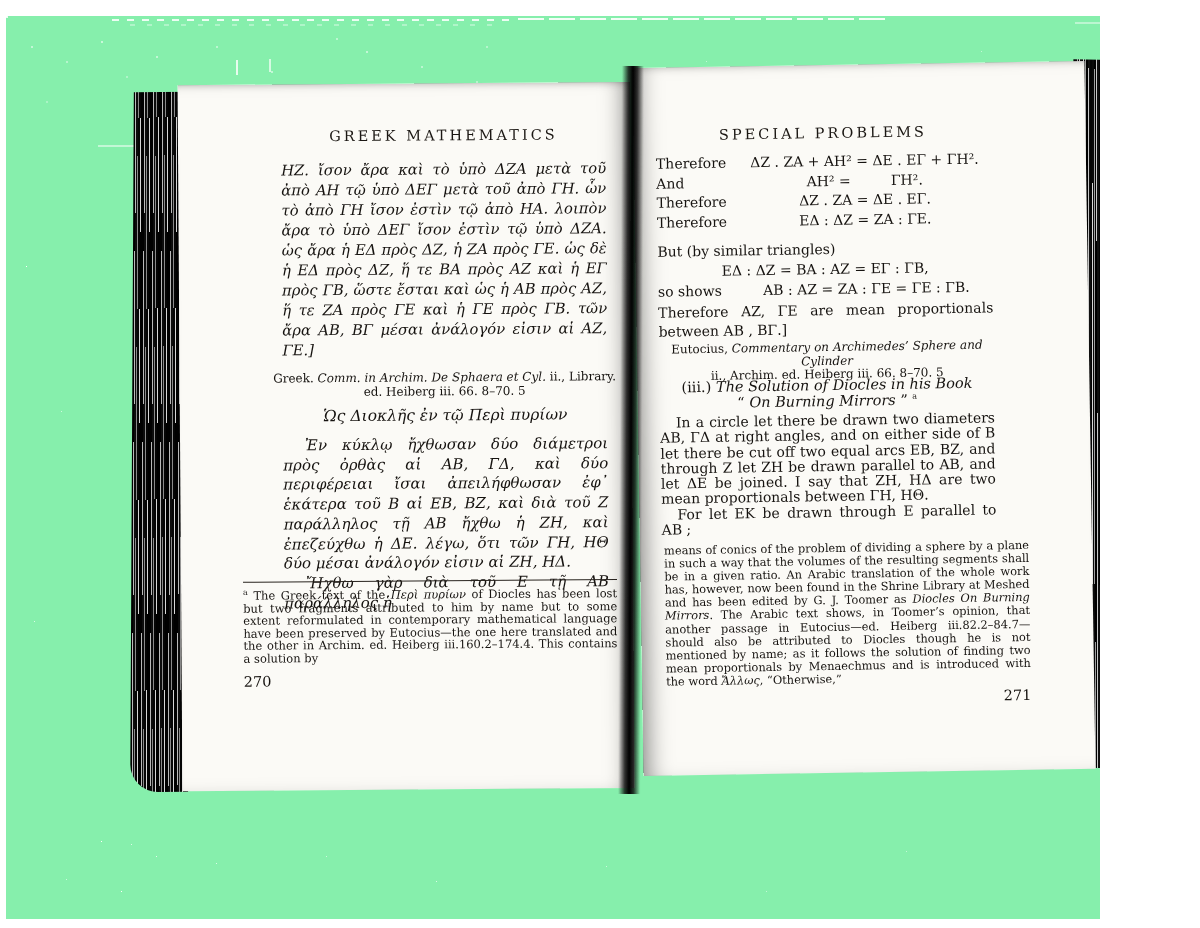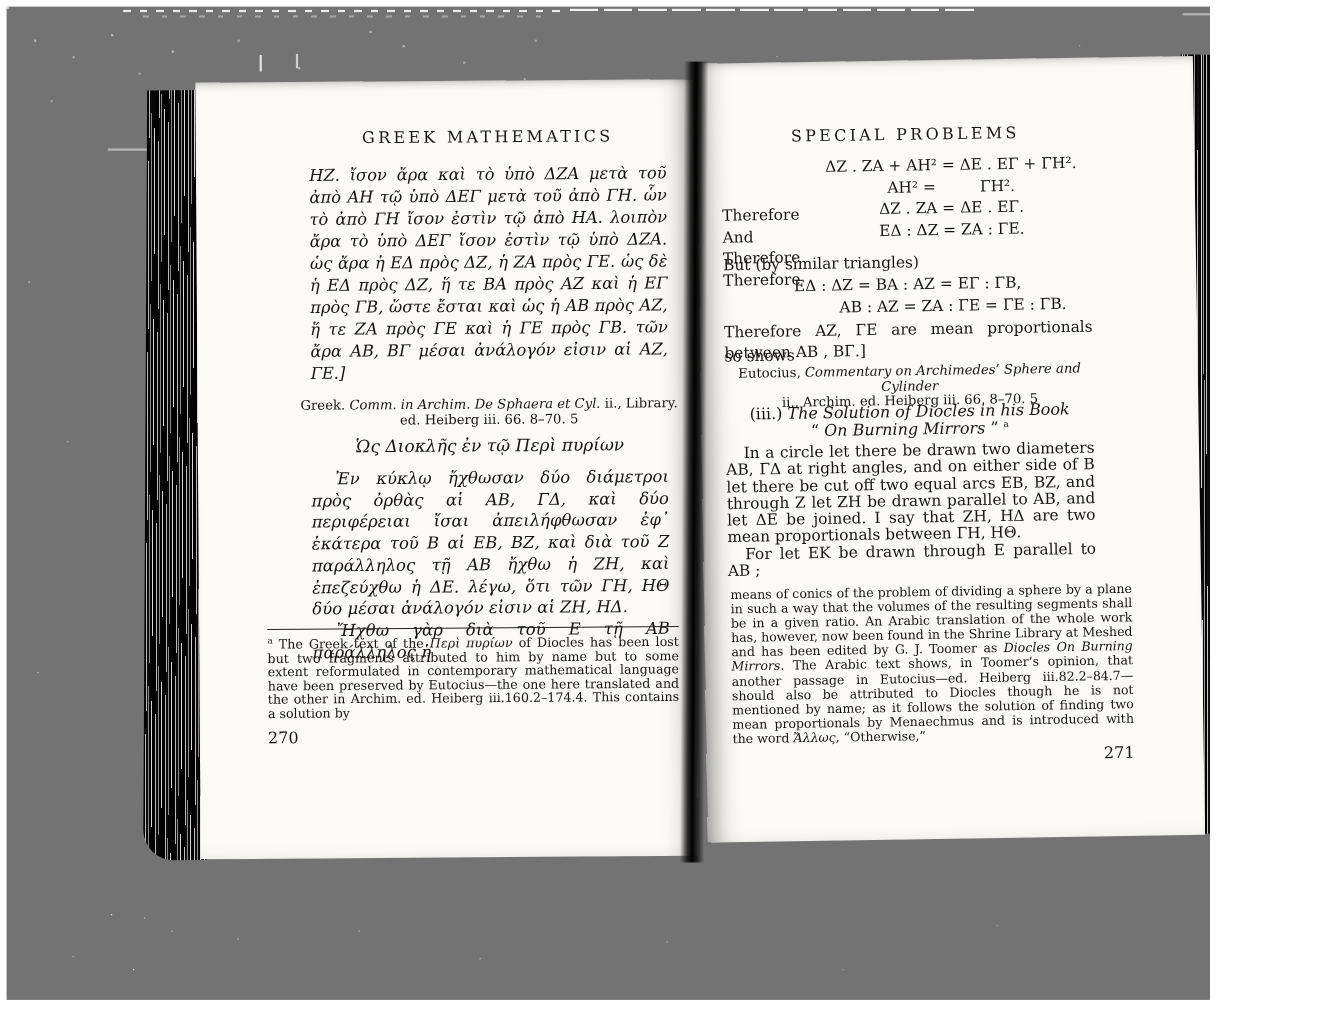--- a/index.html
+++ b/index.html
@@ -1,18 +1,18 @@
 <!DOCTYPE html>
 <html><head>
 <meta charset="utf-8">
 <style>
   html,body{margin:0;padding:0;}
   body{width:1200px;height:928px;background:#ffffff;position:relative;overflow:hidden;
        font-family:"DejaVu Serif", serif;}
-  .photo{position:absolute;left:6px;top:6px;width:1094px;height:903px;background:#737373;overflow:hidden;}
+  .photo{position:absolute;left:6px;top:16px;width:1094px;height:903px;background:#86efac;overflow:hidden;}
 
   
   .speck,.speck2{position:absolute;width:2px;height:2px;background:rgba(255,255,255,.85);}
   .speck{box-shadow:25px 30px 0 rgba(255,255,255,.5),60px 45px 0 rgba(255,255,255,.4),95px 25px 0 rgba(255,255,255,.55),
     120px 60px 0 rgba(255,255,255,.35),150px 40px 0 rgba(255,255,255,.5),185px 75px 0 rgba(255,255,255,.3),
     210px 30px 0 rgba(255,255,255,.45),240px 88px 0 rgba(255,255,255,.3),265px 55px 0 rgba(255,255,255,.5),
     300px 70px 0 rgba(255,255,255,.35),330px 95px 0 rgba(255,255,255,.3),360px 35px 0 rgba(255,255,255,.5),
     390px 80px 0 rgba(255,255,255,.3),415px 50px 0 rgba(255,255,255,.45),440px 95px 0 rgba(255,255,255,.3),
     470px 65px 0 rgba(255,255,255,.4),40px 85px 0 rgba(255,255,255,.3),140px 98px 0 rgba(255,255,255,.35),
     330px 22px 0 rgba(255,255,255,.45),480px 30px 0 rgba(255,255,255,.4);}
@@ -66,21 +66,21 @@
   .lp-paras p{margin:0;text-indent:22px;}
   .lp-foot{top:497px;left:62px;width:374px;}
   .rule{border:0;border-top:1.5px solid #27221d;margin:0 0 7px 0;width:100%;}
   .footnote{margin:0;font-size:11.5px;line-height:12.5px;text-align:justify;}
   .pagenum{font-size:14.5px;margin-top:9px;}
   sup{font-size:8px;line-height:0;}
 
   .rp-head{top:60px;left:22px;width:335px;}
   .rp-eqs{top:88px;left:22px;width:335px;font-size:14px;}
   .eqrow{display:flex;height:19.5px;}
-  .eqrow .lbl{width:82px;flex:none;margin-top:43px;}
+  .eqrow .lbl{width:82px;flex:none;}
   .eqrow .frm{flex:1;text-align:center;white-space:pre;}
   .rp-but{top:176px;left:22px;width:335px;font-size:14px;}
   .rp-eq5{top:196px;left:22px;width:335px;font-size:14px;text-align:center;}
   .rp-sothat{top:216px;left:22px;width:335px;font-size:14px;}
   .rp-concl{top:236px;left:22px;width:335px;font-size:14px;line-height:19px;text-align:justify;}
   .rp-cite{top:276px;left:25px;width:330px;text-align:center;font-size:12px;line-height:13.5px;}
   .rp-heading{top:312px;left:22px;width:335px;text-align:center;font-size:14.5px;line-height:16px;}
   .rp-paras{top:348px;left:22px;width:335px;font-size:14px;line-height:15.3px;text-align:justify;}
   .rp-paras p{margin:0;text-indent:16px;}
   .rp-foot{top:477px;left:24px;width:365px;}

